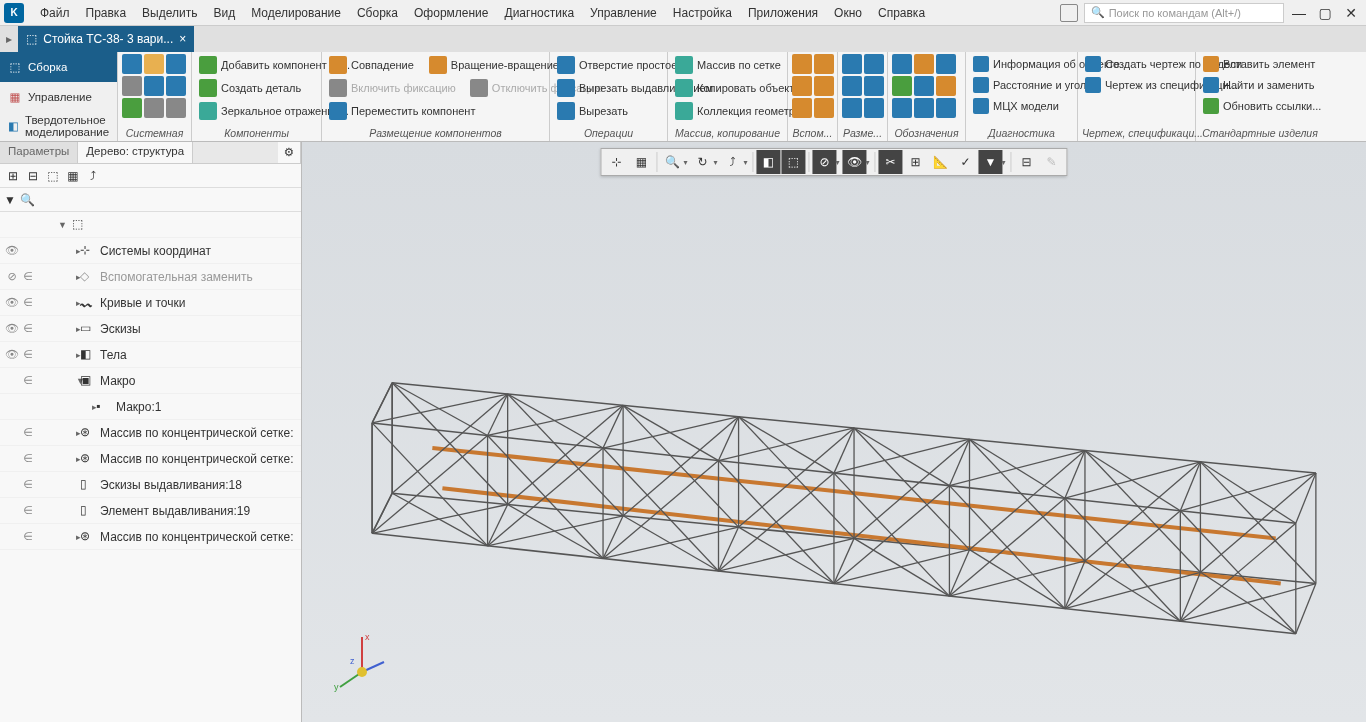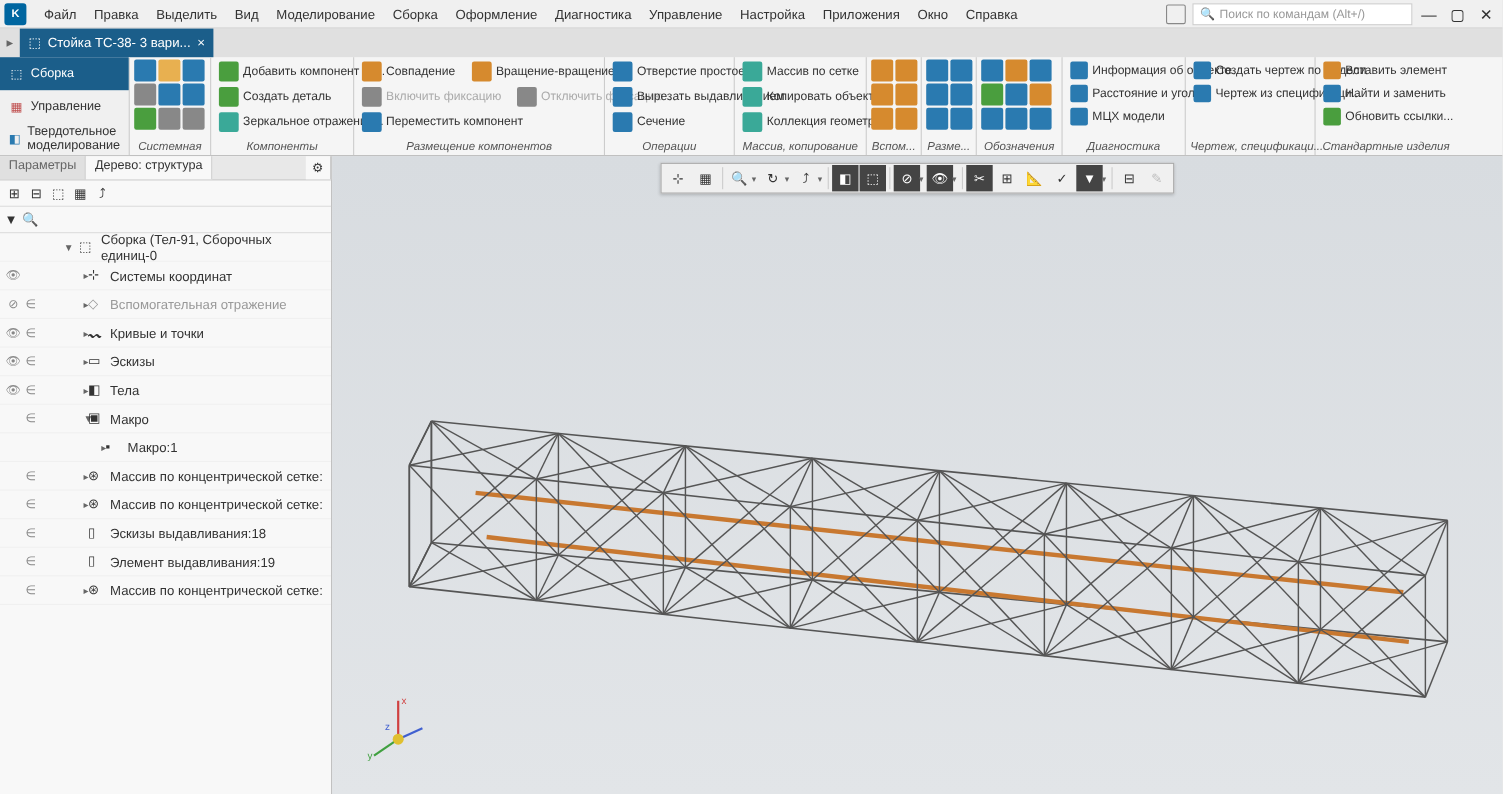--- a/index.html
+++ b/index.html
@@ -199,21 +199,21 @@
       <div class="rbtn">
           <span class="icn i-blue"></span>
           <span>Отверстие простое</span>
         </div>
       <div class="rbtn">
           <span class="icn i-blue"></span>
           <span>Вырезать выдавливанием</span>
         </div>
       <div class="rbtn">
           <span class="icn i-blue"></span>
-          <span>Сечение</span>
+          <span>Вырезать</span>
         </div>
     </div>
     <div class="rgroup-label">Операции</div>
   </div>
 
   <div class="rgroup" style="width:120px;">
     <div class="rgroup-body col">
       <div class="rbtn">
           <span class="icn i-teal"></span>
           <span>Массив по сетке</span>
@@ -343,39 +343,38 @@
     <div class="filter-row">
       <span>▼</span>
       <span style="color:#999;">🔍</span>
       <input placeholder="" style="">
     </div>
     <div class="tree">
       <div class="tree-row">
         <div class="leftcols"></div>
         <span class="tree-toggle">▼</span>
         <span class="tree-icon">⬚</span>
-        <span>Сборка (Тел-91, Сборочных единиц-0</span>
       </div>
       <div class="tree-row">
           <div class="leftcols">
             <span class="eye-col">👁</span>
             <span class="eye-col"></span>
           </div>
           <span class="indent1 tree-toggle">▸</span>
           <span class="tree-icon">⊹</span>
           <span>Системы координат</span>
         </div>
       <div class="tree-row" style="color:#999;">
           <div class="leftcols">
             <span class="eye-col">⊘</span>
             <span class="eye-col">∈</span>
           </div>
           <span class="indent1 tree-toggle">▸</span>
           <span class="tree-icon">◇</span>
-          <span>Вспомогательная отражение</span>
+          <span>Вспомогательная заменить</span>
         </div>
       <div class="tree-row">
           <div class="leftcols">
             <span class="eye-col">👁</span>
             <span class="eye-col">∈</span>
           </div>
           <span class="indent1 tree-toggle">▸</span>
           <span class="tree-icon">〰</span>
           <span>Кривые и точки</span>
         </div>

